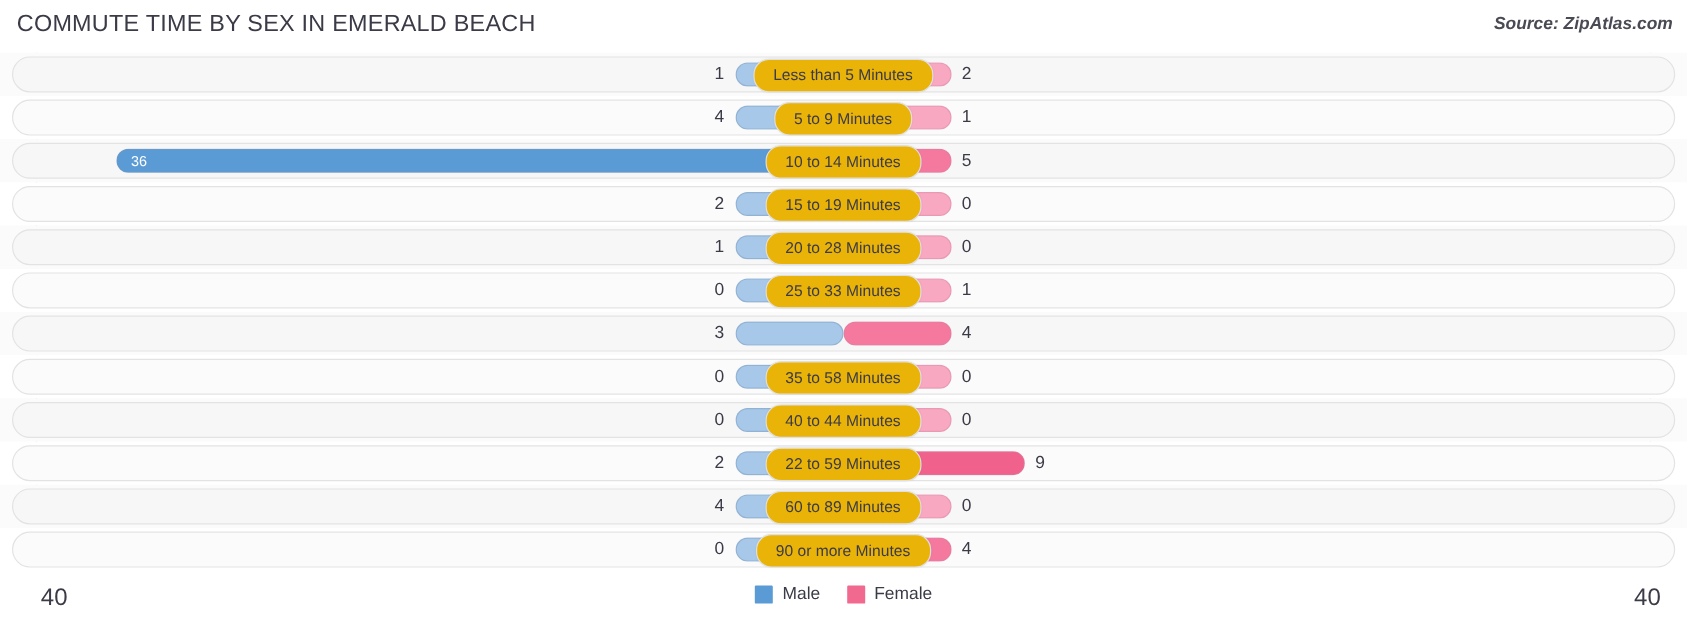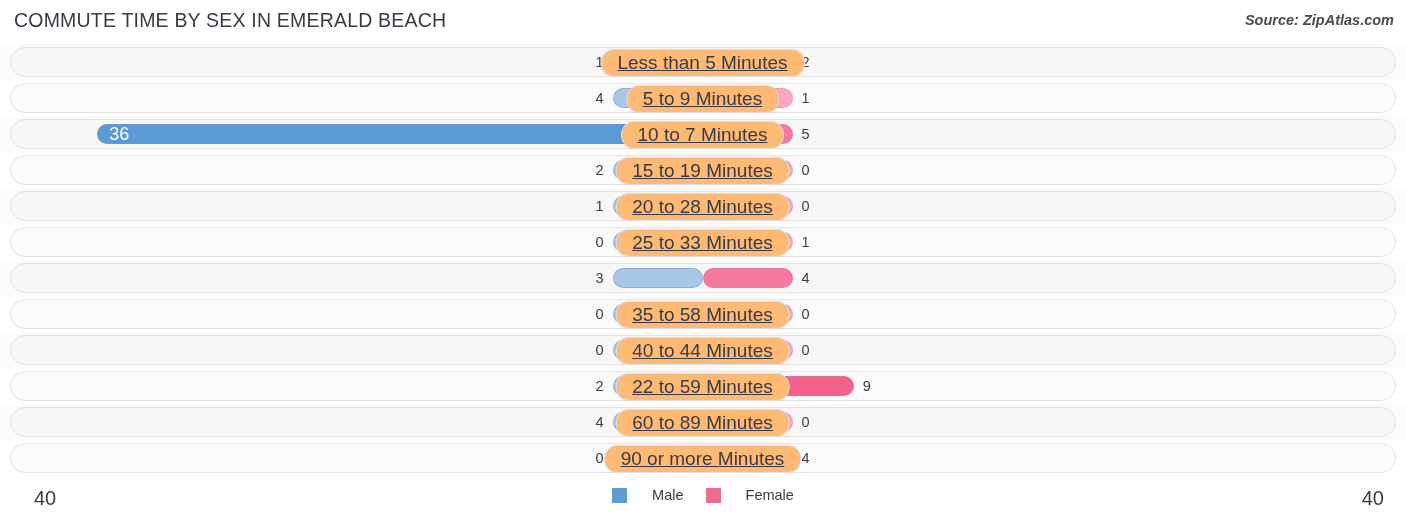--- a/index.html
+++ b/index.html
@@ -128,40 +128,39 @@
     height: 20px;
     line-height: 20px;
     font-size: 14.5px;
     color: #3b3b47;
     white-space: nowrap;
   }
   .val.male-val   { text-align: right; }
   .val.female-val { text-align: left; }
   .val.inside {
     color: #ffffff;
-    font-size: 18px;
+    font-size: 12px;
   }
 
   
   .pill {
     position: absolute;
     left: 50%;
     top: -3px;
     transform: translateX(-50%);
     height: 26px;
     line-height: 26px;
     padding: 0 16px;
-    background: #fdba74;
+    background: #eab308;
     border: 1px solid #e0e0e0;
     border-radius: 13px;
-    font-size: 19px;
+    font-size: 13px;
     color: #3b3b47;
     white-space: nowrap;
     box-shadow: 0 0 2px rgba(0,0,0,0.07);
-    text-decoration: underline;
   }
 
   
   .footer {
     position: absolute;
     left: 0;
     top: 482px;
     width: 1406px;
     height: 41px;
   }
@@ -180,21 +179,21 @@
     right: 0;
     top: 5px;
     display: flex;
     justify-content: center;
     align-items: center;
     gap: 22px;
   }
   .legend-item {
     display: flex;
     align-items: center;
-    gap: 25px;
+    gap: 8px;
   }
   .swatch {
     width: 15px;
     height: 15px;
     display: inline-block;
     border-radius: 1px;
   }
   .legend-label {
     font-size: 14.5px;
     color: #3b3b47;
@@ -244,21 +243,21 @@
         <div class="track"></div>
         <div class="barline">
           <div class="half left">
             <div class="bar male" style="width: 605.25px; background: rgb(91, 155, 213);"></div>
             <div class="val inside" style="left: 79.25px; text-align: left;">36</div>
           </div>
           <div class="half right">
             <div class="bar female" style="width: 90px; background: rgb(245, 121, 159);"></div>
             <div class="val female-val" style="left: 99px; width: 40px;">5</div>
           </div>
-          <div class="pill">10 to 7 Minutes</div>
+          <div class="pill">10 to 14 Minutes</div>
         </div>
       </div>
       <div class="row plain">
         <div class="track"></div>
         <div class="barline">
           <div class="half left">
             <div class="bar male" style="width: 90px; background: rgb(168, 200, 234);"></div>
             <div class="val male-val" style="right: 99px; width: 40px;">2</div>
           </div>
           <div class="half right">

